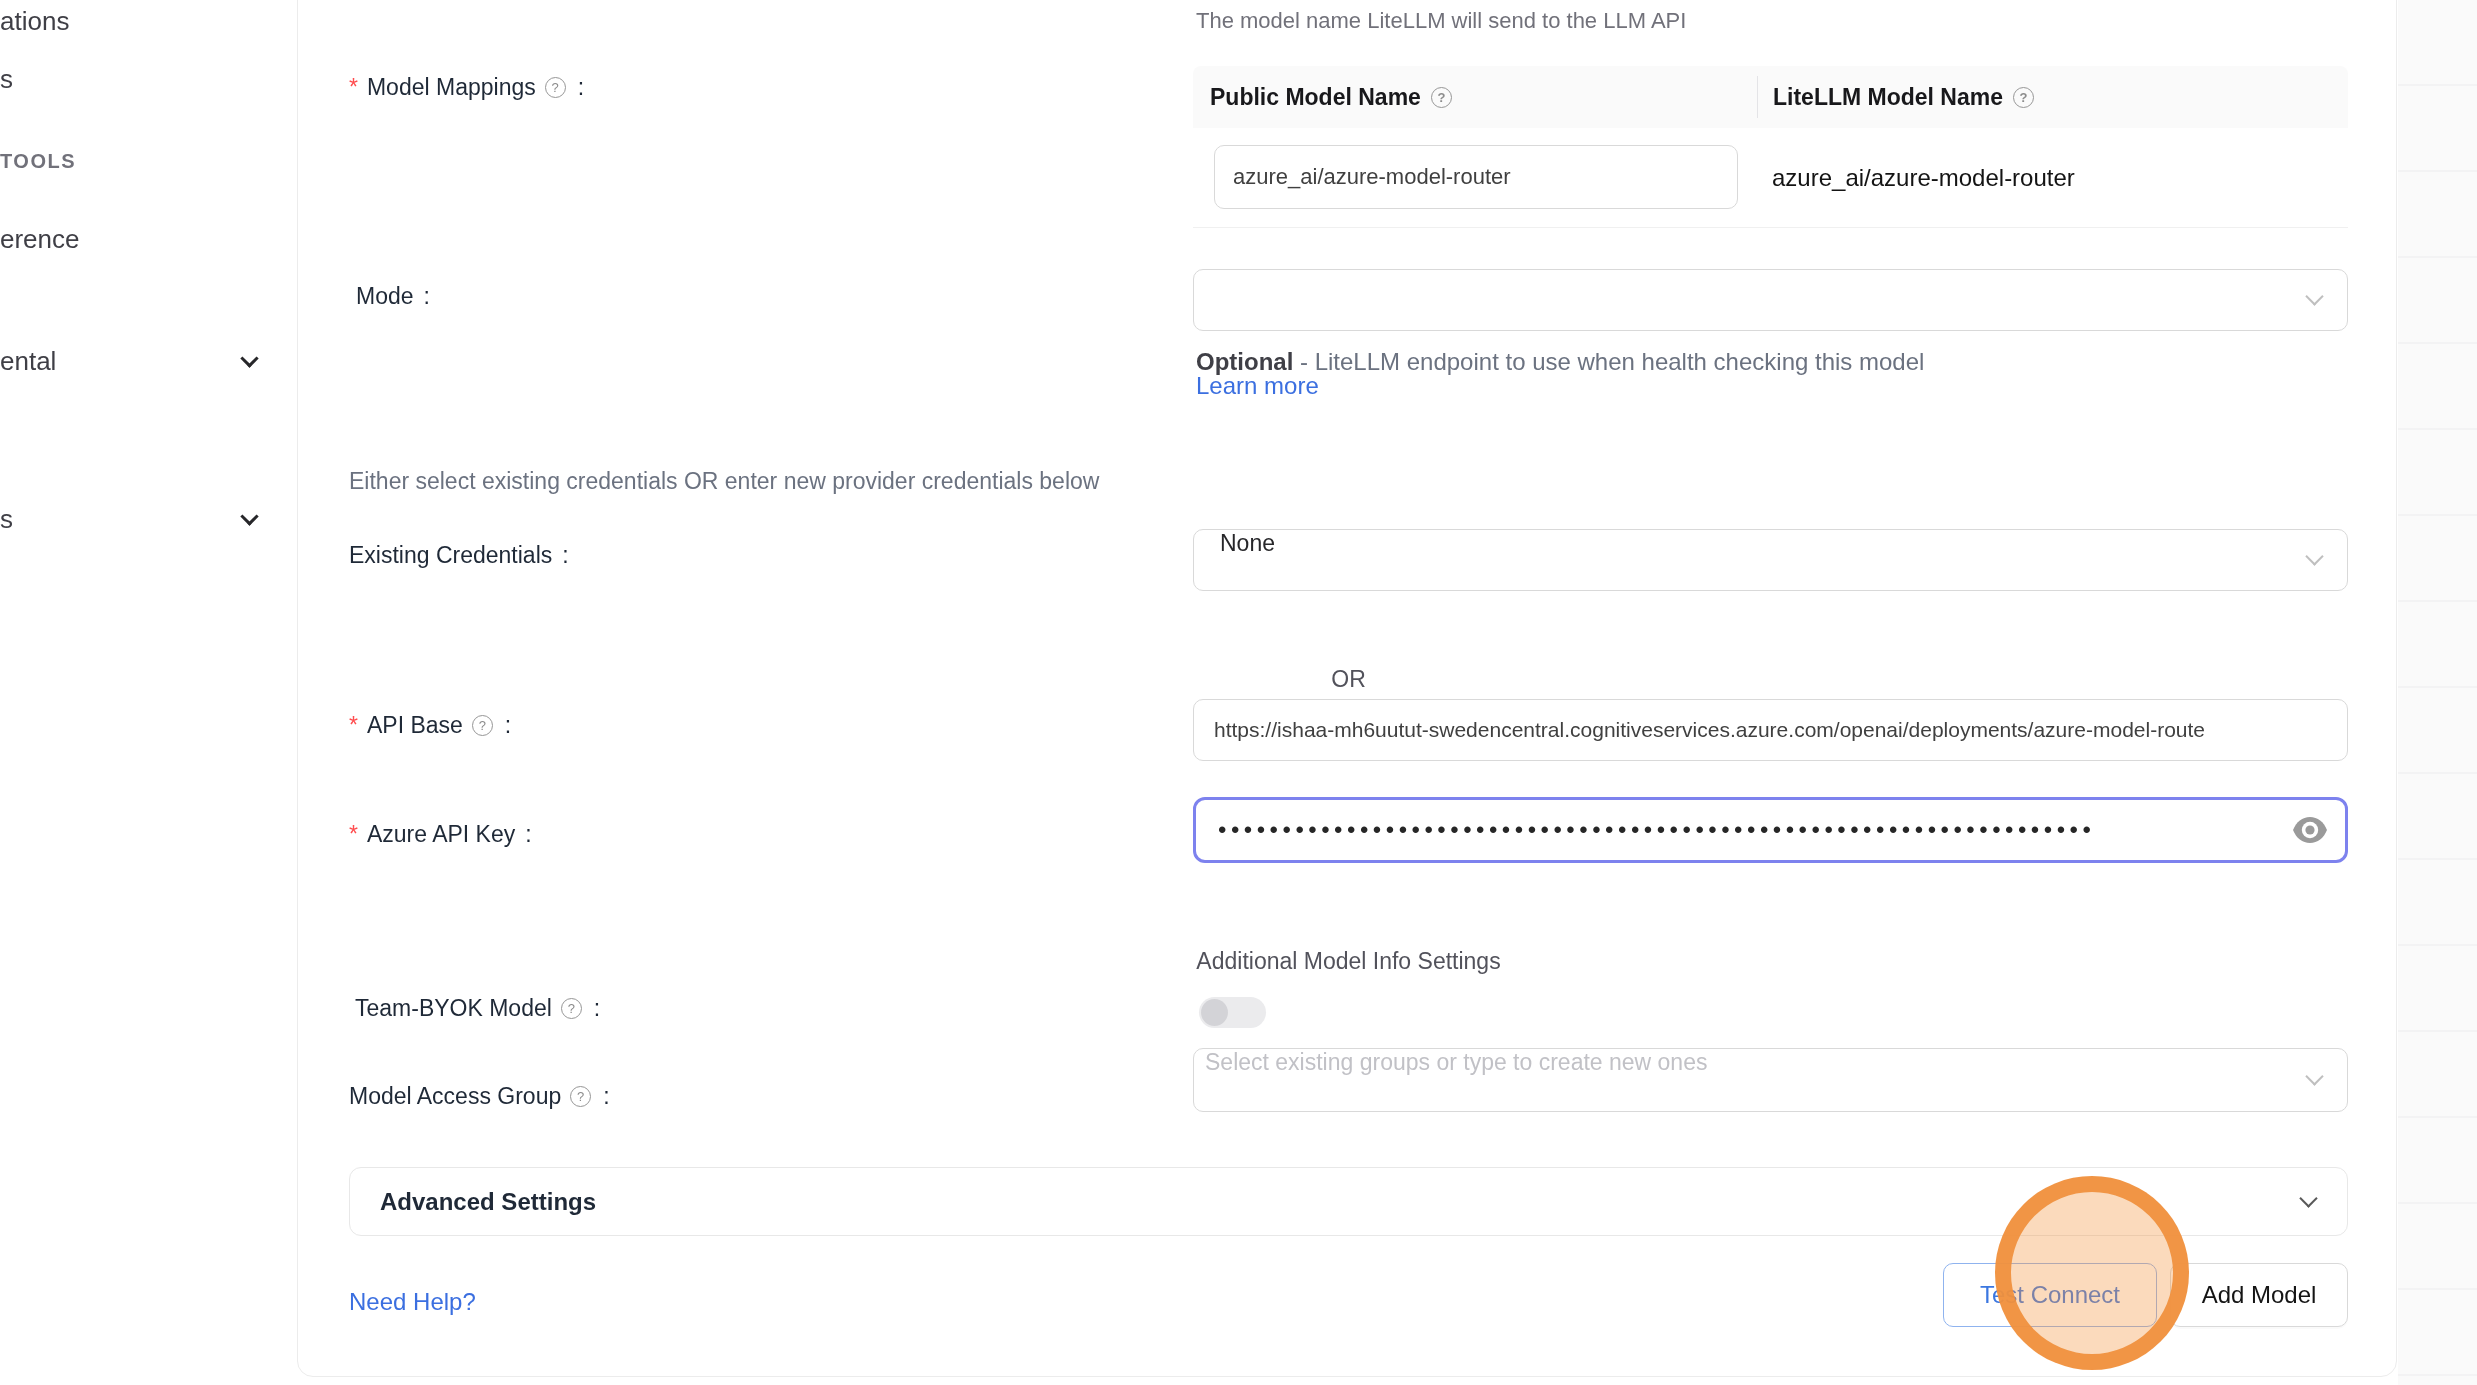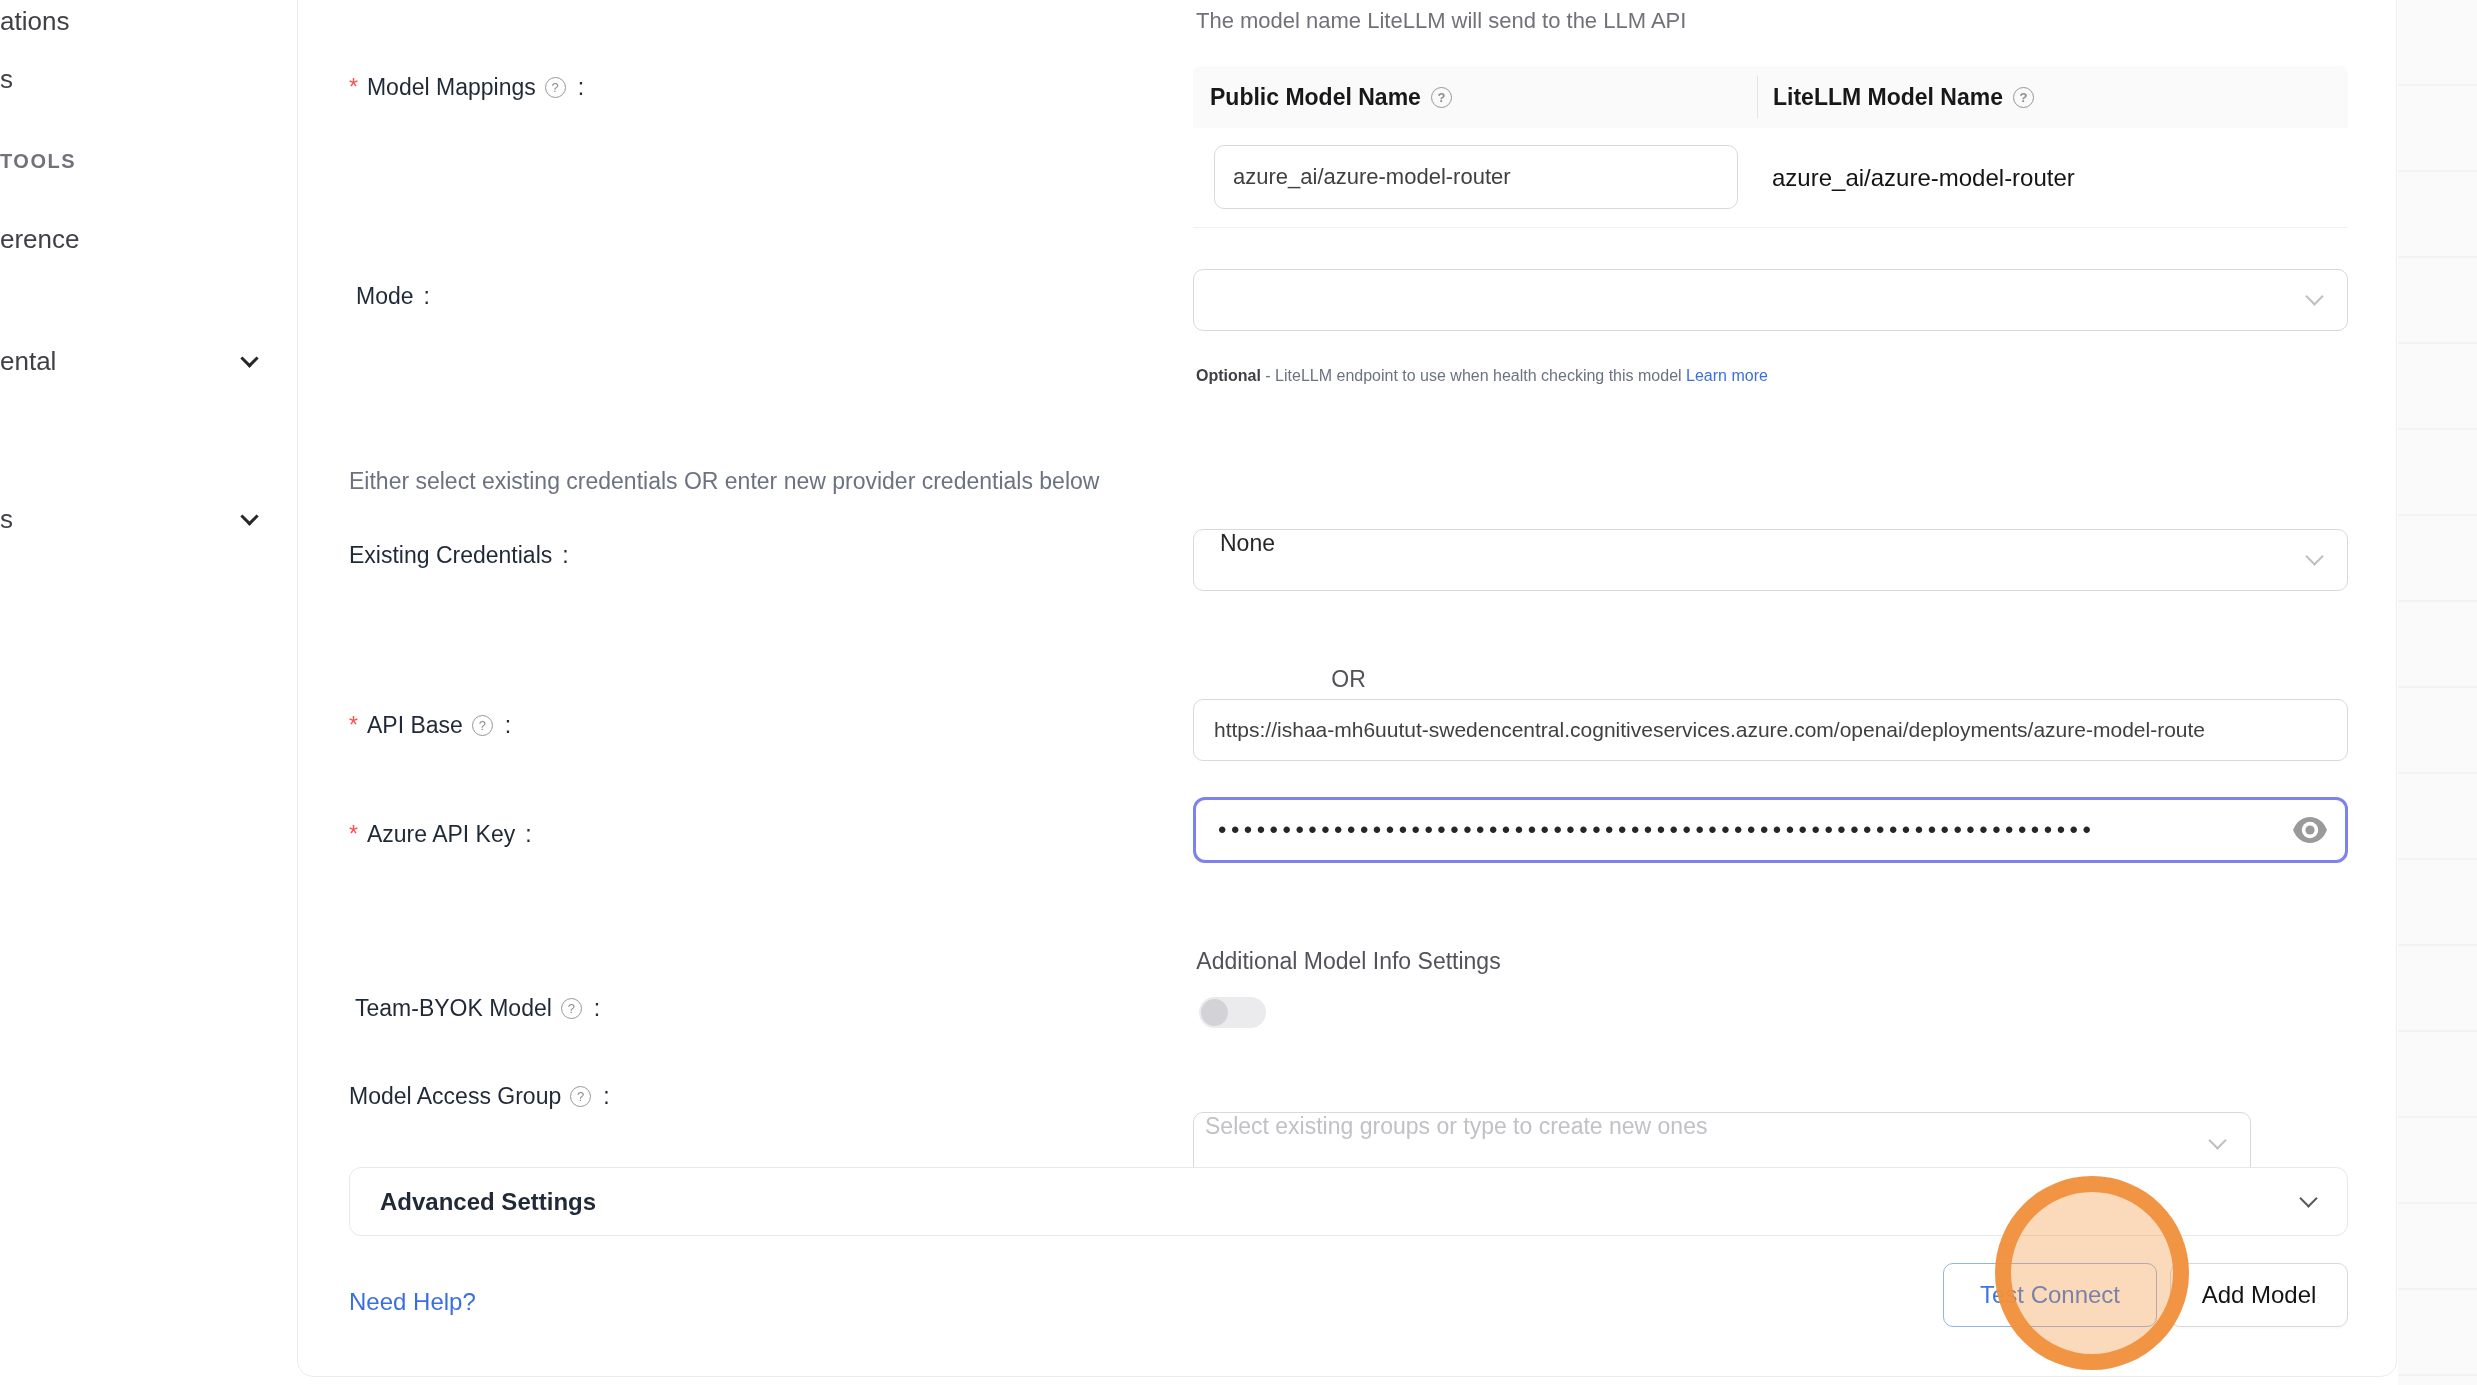--- a/index.html
+++ b/index.html
@@ -72,21 +72,21 @@
   #mm-input {
     position:absolute; left:21px; top:17px; width:524px; height:64px;
     border:1.5px solid #d9d9d9; border-radius:10px; background:#fff;
     display:flex; align-items:center; padding:0 18px; font-size:22px; color:#404040;
   }
   #mm-value { position:absolute; left:579px; top:0; height:100px; display:flex; align-items:center;
     font-size:24px; font-weight:500; color:#141414; }
 
   #mode-label { left:356px; top:283px; }
   #mode-select { left:1193px; top:269px; width:1155px; height:62px; }
-  #mode-helper { left:1196px; top:350px; width:770px; font-size:16px; line-height:52px; color:#6b7280; }
+  #mode-helper { left:1196px; top:350px; width:770px; font-size:24px; line-height:24px; color:#6b7280; }
   #mode-helper b { color:#3f3f46; }
   #mode-helper a { color:#3b6fe0; text-decoration:none; }
 
   #cred-note { left:349px; top:468px; }
   #ec-label { left:349px; top:542px; }
   #ec-select { left:1193px; top:529px; width:1155px; height:62px; }
 
   #or-div { left:349px; top:638px; width:1999px; height:26px; }
 
   #api-label { left:349px; top:712px; }
@@ -106,21 +106,21 @@
   #key-dots { font-size:24px; letter-spacing:4.5px; color:#262626; white-space:nowrap; overflow:hidden; width:1020px; }
   #eye { position:absolute; right:18px; top:50%; margin-top:-13px; }
 
   #info-div { left:349px; top:920px; width:1999px; height:26px; }
 
   #byok-label { left:349px; top:995px;margin-left:6px; }
   #byok-toggle { left:1199px; top:997px; width:67px; height:31px; border-radius:16px; background:#ebebed; }
   #byok-knob { position:absolute; left:2px; top:2px; width:27px; height:27px; border-radius:50%; background:#d3d3d7; }
 
   #mag-label { left:349px; top:1083px; }
-  #mag-select { left:1193px; top:1112px; width:1058px; height:64px;padding-left:11px; }
+  #mag-select { left:1193px; top:1048px; width:1155px; height:64px;padding-left:11px; }
 
   #adv-panel {
     left:349px; top:1167px; width:1999px; height:69px;
     border:1.5px solid #e8e8e8; border-radius:12px; background:#fff;
     display:flex; align-items:center; padding:0 30px;
   }
   #adv-panel .title { font-size:24px; font-weight:700; color:#1f2937; }
   #adv-chev {
     position:absolute; right:32px; top:50%;
     width:13px; height:13px; margin-top:-10px;

